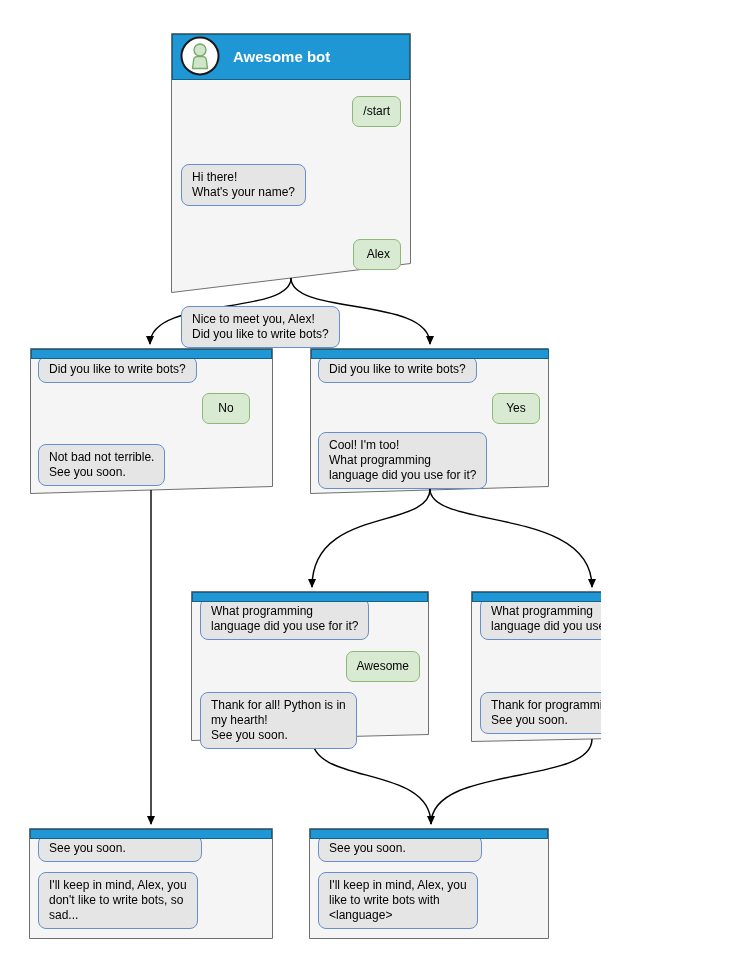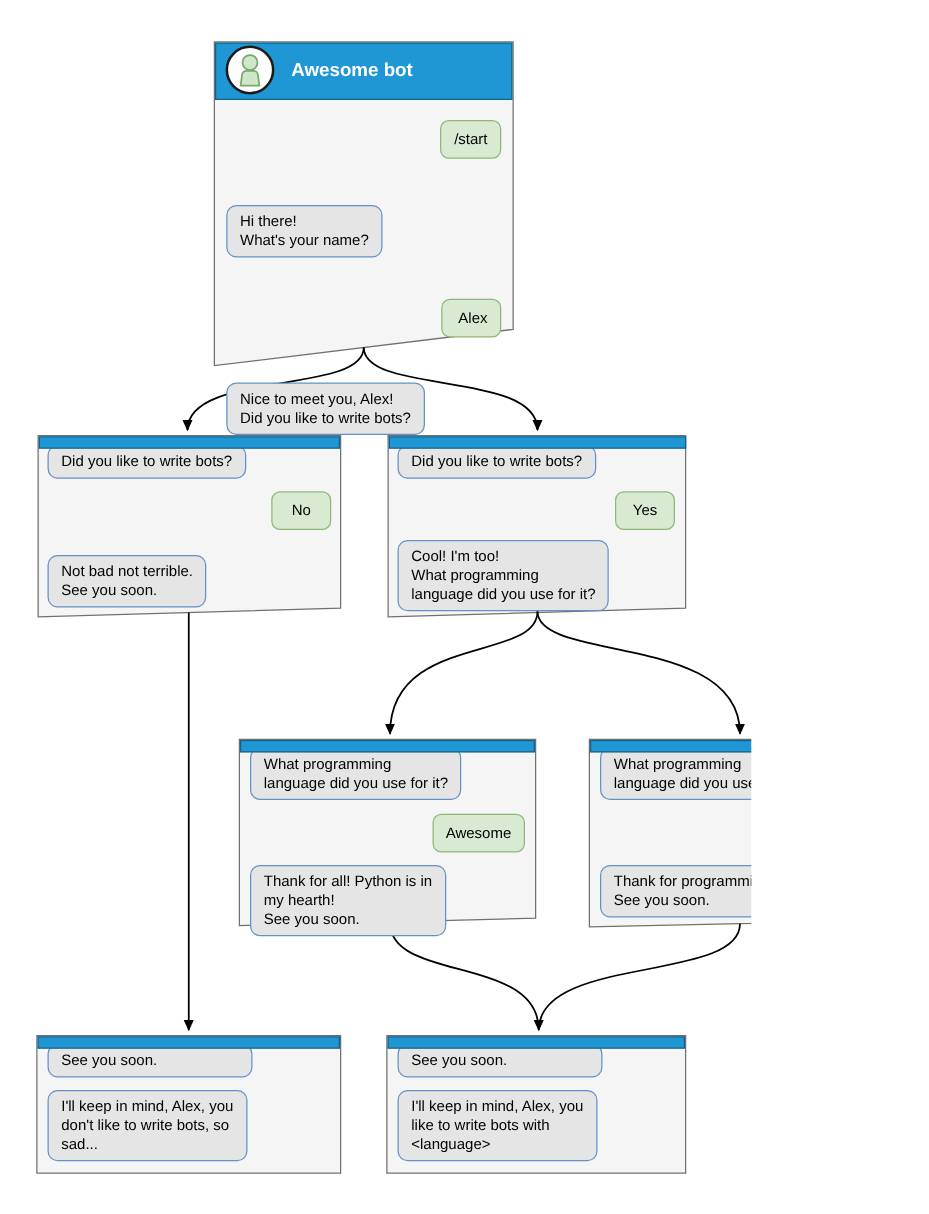--- a/index.html
+++ b/index.html
@@ -74,21 +74,21 @@
     <div class="bubble user" style="margin-top:12px;">/start</div>
     <div class="bubble bot" style="margin-top:13px;">Hi there!
 What's your name?</div>
     <div class="bubble user" style="margin-top:9px;text-align:right;">Alex</div>
     <div class="bubble bot" style="margin-top:12px;">Nice to meet you, Alex!
 Did you like to write bots?</div>
   </div>
 
   <div class="win-content" style="left:31px;top:359px;width:241px;padding:0 7px;">
     <div class="bubble bot tuck">Did you like to write bots?</div>
-    <div class="bubble user" style="margin-top:10px;margin-right:0;">No</div>
+    <div class="bubble user" style="margin-top:10px;margin-right:15px;">No</div>
     <div class="bubble bot" style="margin-top:20px;">Not bad not terrible.
 See you soon.</div>
   </div>
 
   <div class="win-content" style="left:311px;top:359px;width:238px;padding:0 7px;">
     <div class="bubble bot tuck">Did you like to write bots?</div>
     <div class="bubble user" style="margin-top:10px;margin-right:2px;">Yes</div>
     <div class="bubble bot" style="margin-top:8px;">Cool! I'm too!
 What programming
 language did you use for it?</div>

